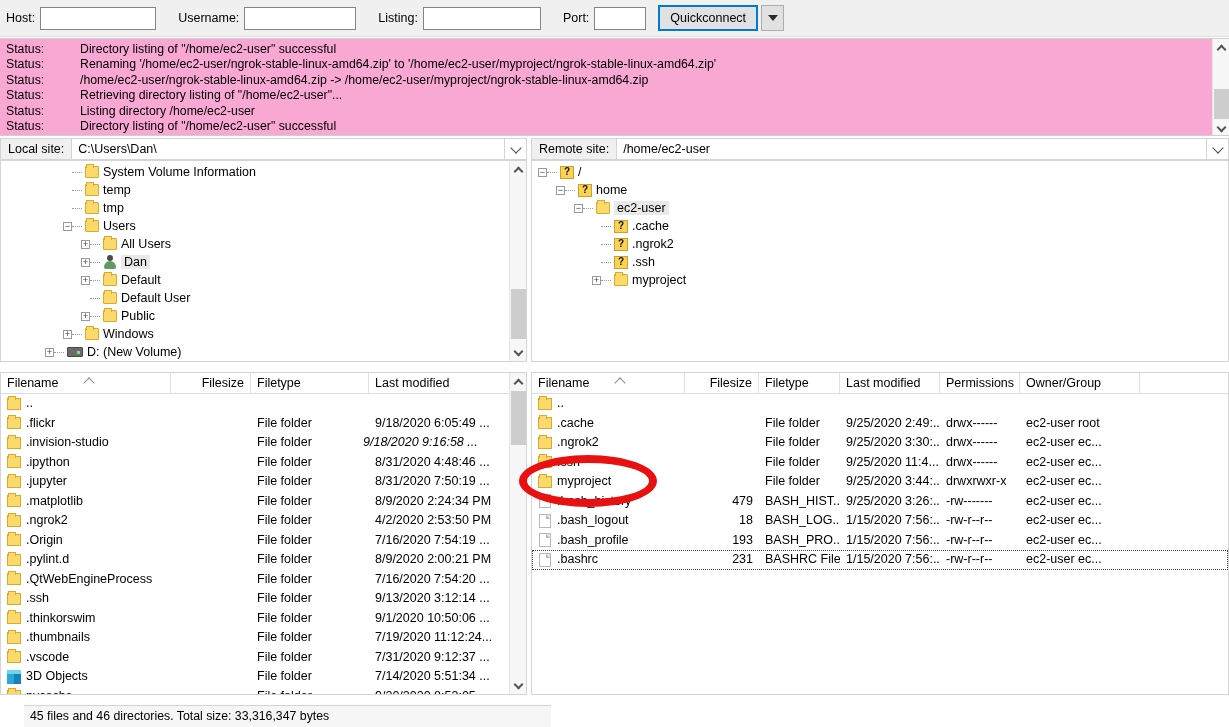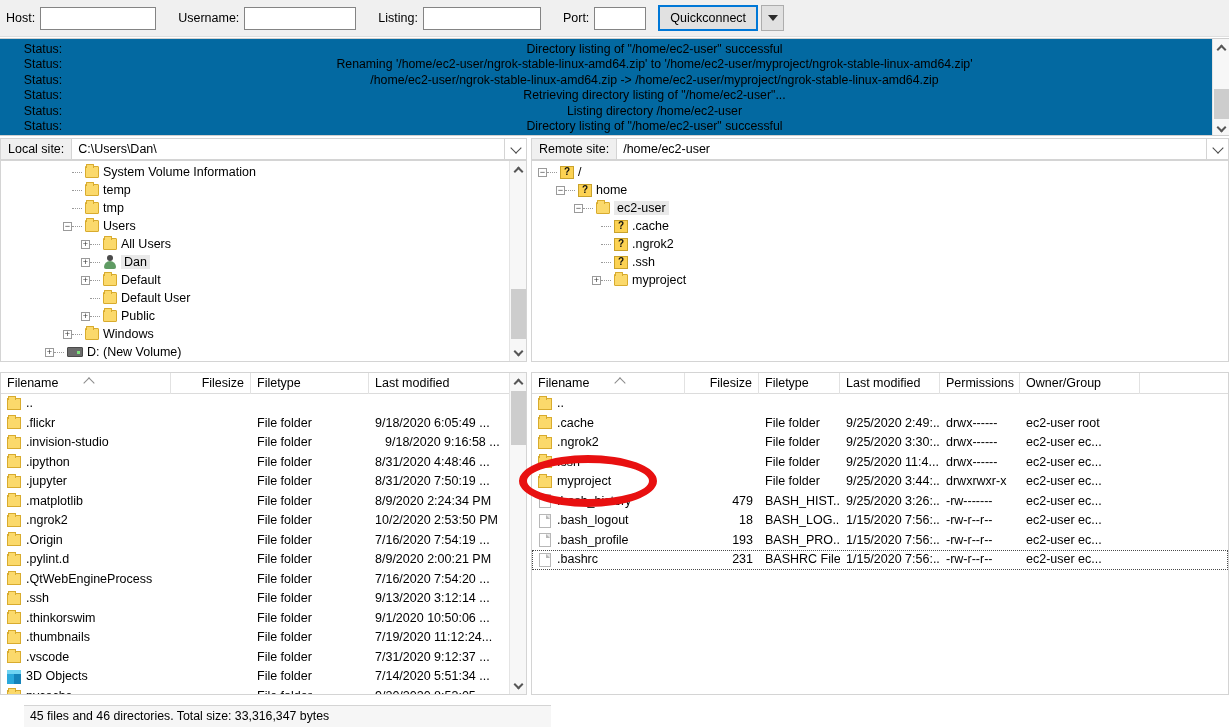--- a/index.html
+++ b/index.html
@@ -42,24 +42,23 @@
     margin-left: 3px; width: 23px; height: 26px;
     background: #e1e1e1; border: 1px solid #adadad;
     display: flex; align-items: center; justify-content: center;
     cursor: pointer;
   }
   .caret-dn { width:0;height:0;border-left:5px solid transparent;border-right:5px solid transparent;border-top:6px solid #2b2b2b; }
 
   
   .statuslog {
     position: absolute; left: 0; top: 38px; width: 1229px; height: 98px;
-    background: #0369a1;
+    background: #f9a8d4;
     border: 1px solid #cfcfcf; border-left: none; border-right: none;
     overflow: hidden;
-    text-align: center;
   }
   .statuslog .inner { padding: 3px 0 0 0; }
   .logrow { display: flex; height: 15.4px; line-height: 15.4px; font-size: 12.3px; white-space: nowrap; }
   .logrow .who { width: 80px; padding-left: 6px; flex: 0 0 80px; }
   .logrow .msg { flex: 1 1 auto; overflow: hidden; }
   .log-scroll {
     position: absolute; right: 0; top: 0; width: 17px; height: 98px;
     background: #f7f7f7; border-left: 1px solid #e4e4e4;
   }
   .sb-arrow { width:17px; height:17px; display:flex; align-items:center; justify-content:center; background:#f7f7f7; }
@@ -422,21 +421,21 @@
         </div>
         <div class="frow">
           <div class="fc" style="left:0px;width:170px;">
             <span class="fname">
               <span class="ficon-folder"></span>
               <span>.invision-studio</span>
             </span>
           </div>
           <div class="fc r" style="left:170px;width:80px;padding:0 6px;"></div>
           <div class="fc" style="left:250px;width:118px;padding:0 6px;">File folder</div>
-          <div class="fc" style="left:378px;width:142px;padding:0 6px;">9/18/2020 9:16:58 ...</div>
+          <div class="fc" style="left:356px;width:142px;padding:0 6px;font-style:italic;">9/18/2020 9:16:58 ...</div>
         </div>
         <div class="frow">
           <div class="fc" style="left:0px;width:170px;">
             <span class="fname">
               <span class="ficon-folder"></span>
               <span>.ipython</span>
             </span>
           </div>
           <div class="fc r" style="left:170px;width:80px;padding:0 6px;"></div>
           <div class="fc" style="left:250px;width:118px;padding:0 6px;">File folder</div>
@@ -466,21 +465,21 @@
         </div>
         <div class="frow">
           <div class="fc" style="left:0px;width:170px;">
             <span class="fname">
               <span class="ficon-folder"></span>
               <span>.ngrok2</span>
             </span>
           </div>
           <div class="fc r" style="left:170px;width:80px;padding:0 6px;"></div>
           <div class="fc" style="left:250px;width:118px;padding:0 6px;">File folder</div>
-          <div class="fc" style="left:368px;width:142px;padding:0 6px;">10/2/2020 2:53:50 PM</div>
+          <div class="fc" style="left:368px;width:142px;padding:0 6px;">4/2/2020 2:53:50 PM</div>
         </div>
         <div class="frow">
           <div class="fc" style="left:0px;width:170px;">
             <span class="fname">
               <span class="ficon-folder"></span>
               <span>.Origin</span>
             </span>
           </div>
           <div class="fc r" style="left:170px;width:80px;padding:0 6px;"></div>
           <div class="fc" style="left:250px;width:118px;padding:0 6px;">File folder</div>

